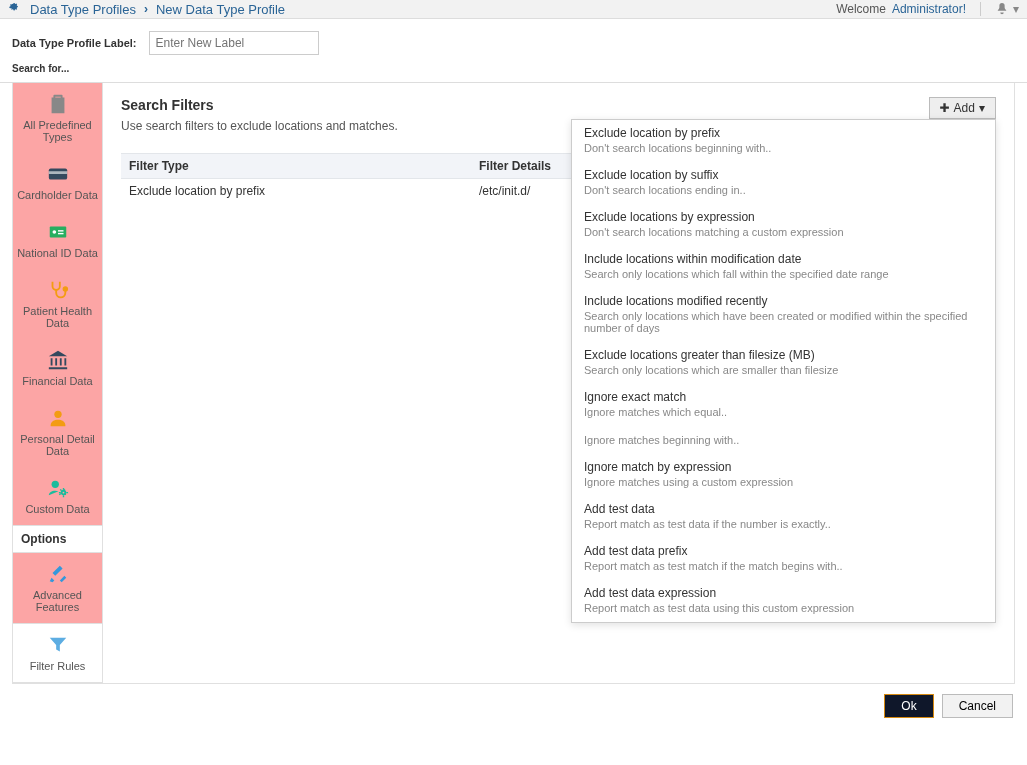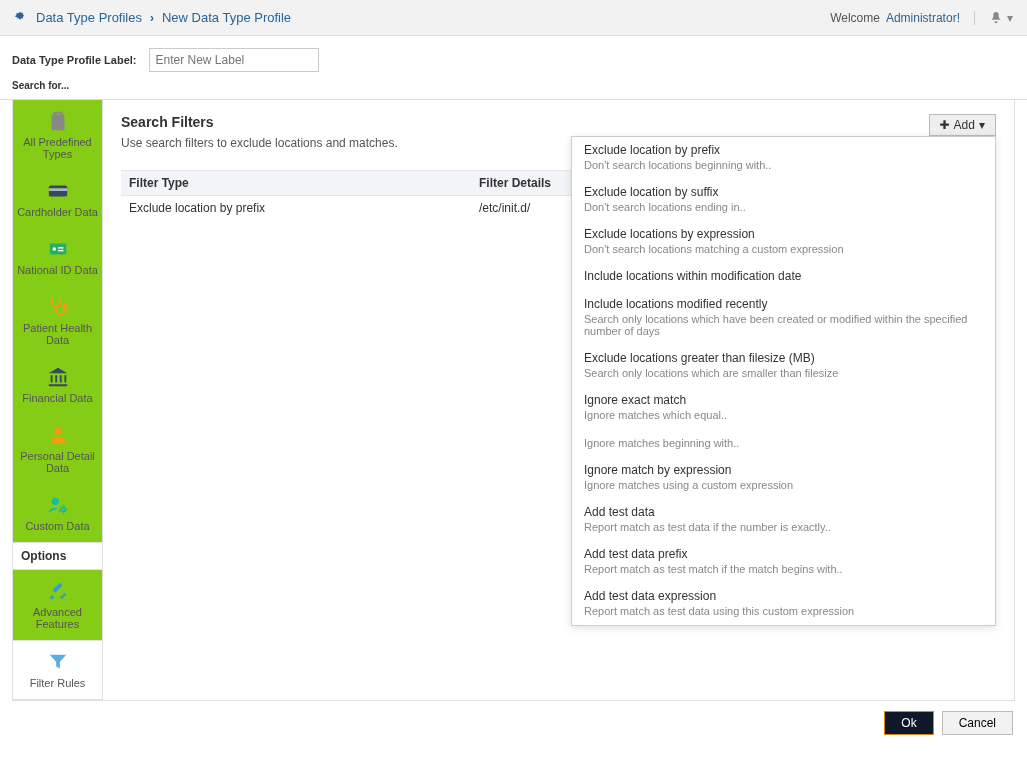--- a/index.html
+++ b/index.html
@@ -12,22 +12,22 @@
   font-size: 12px;
   color: #333;
   background: #fff;
 }
 .topbar {
   display: flex;
   align-items: center;
   justify-content: space-between;
   background: #f2f2f2;
   border-bottom: 1px solid #ddd;
-  padding: 6px 14px;
-  height: 36px;
+  padding: 6px 8px;
+  height: 19px;
 }
 .breadcrumb {
   display: flex;
   align-items: center;
   gap: 8px;
 }
 .breadcrumb a {
   color: #2a6496;
   text-decoration: none;
   font-size: 13px;
@@ -87,21 +87,21 @@
 .content-area {
   display: flex;
   margin: 0 12px;
   border-left: 1px solid #e0e0e0;
   border-right: 1px solid #e0e0e0;
   border-bottom: 1px solid #e0e0e0;
   min-height: 600px;
 }
 .sidebar {
   width: 90px;
-  background: #84cc16;
+  background: #fca5a5;
   border-right: 1px solid #e0e0e0;
   display: flex;
   flex-direction: column;
 }
 .side-item {
   display: flex;
   flex-direction: column;
   align-items: center;
   justify-content: center;
   padding: 10px 4px;
@@ -381,20 +381,21 @@
       <div class="drop-item">
         <div class="dt">Exclude location by suffix</div>
         <div class="dd">Don't search locations ending in..</div>
       </div>
       <div class="drop-item">
         <div class="dt">Exclude locations by expression</div>
         <div class="dd">Don't search locations matching a custom expression</div>
       </div>
       <div class="drop-item">
         <div class="dt">Include locations within modification date</div>
+        <div class="dd">Search only locations which fall within the specified date range</div>
       </div>
       <div class="drop-item">
         <div class="dt">Include locations modified recently</div>
         <div class="dd">Search only locations which have been created or modified within the specified number of days</div>
       </div>
       <div class="drop-item">
         <div class="dt">Exclude locations greater than filesize (MB)</div>
         <div class="dd">Search only locations which are smaller than filesize</div>
       </div>
       <div class="drop-item">

